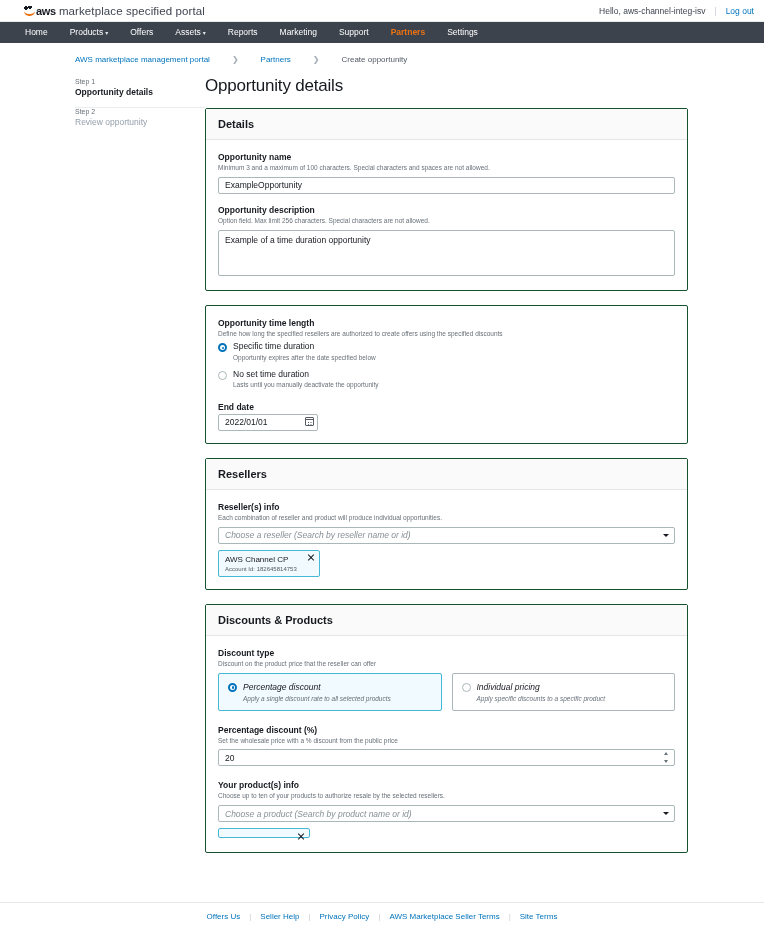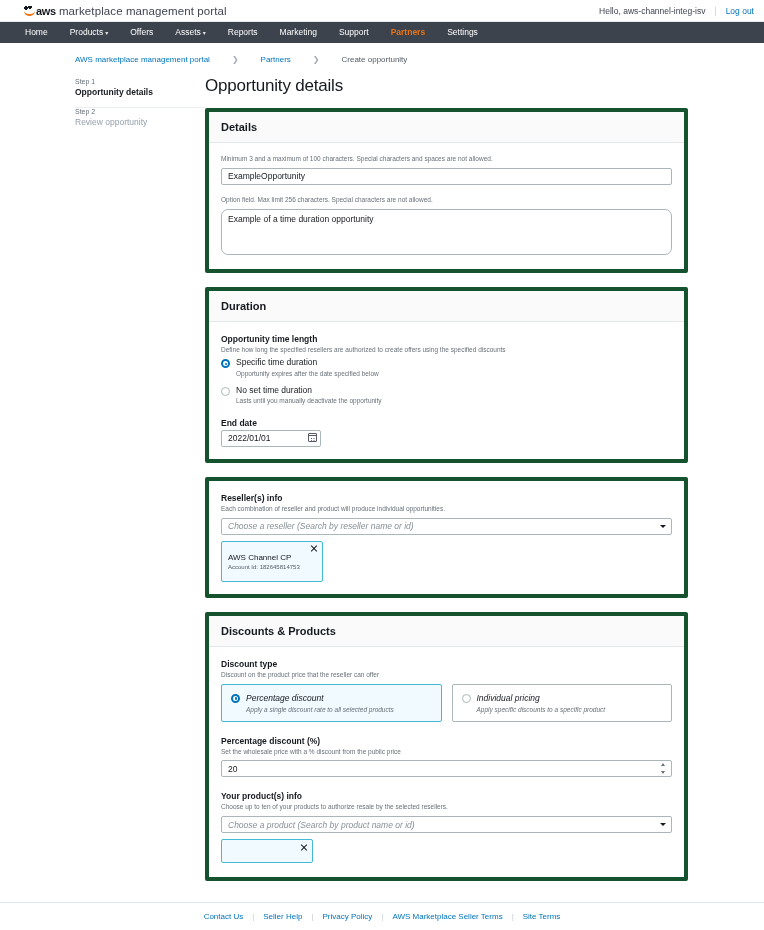--- a/index.html
+++ b/index.html
@@ -117,21 +117,21 @@
     font-size: 17px;
     font-weight: normal;
     color: #16191f;
     margin: 0 0 12px 0;
     letter-spacing: -0.2px;
   }
 
   
   .card {
     background: #ffffff;
-    border: 4px solid #14532d;
+    border: 1px solid #14532d;
     border-radius: 2px;
     margin-bottom: 14px;
   }
   .card-head {
     padding: 9px 12px;
     border-bottom: 1px solid #e4e7e9;
     background: #fafafa;
   }
   .card-head-title { font-size: 11px; font-weight: bold; color: #16191f; }
   .card-body { padding: 12px; }
@@ -150,21 +150,21 @@
     font-size: 8.5px;
     font-family: "Liberation Sans", sans-serif;
     color: #16191f;
     padding: 0 6px;
     outline: none;
   }
   .textarea {
     width: 100%;
     height: 46px;
     border: 1px solid #aab7b8;
-    border-radius: 7px;
+    border-radius: 2px;
     background: #fff;
     font-size: 8.5px;
     font-family: "Liberation Sans", sans-serif;
     color: #16191f;
     padding: 4px 6px;
     resize: none;
     outline: none;
     line-height: 1.3;
   }
 
@@ -239,21 +239,21 @@
     border-top: 3.6px solid #16191f;
   }
 
   
   .chip {
     display: inline-flex;
     align-items: flex-start;
     border: 1px solid #44b9d6;
     background: #f1faff;
     border-radius: 2px;
-    padding: 11px 6px;
+    padding: 4px 6px;
     margin-top: 6px;
     position: relative;
     min-width: 92px;
   }
   .chip-texts { padding-right: 16px; }
   .chip-title { font-size: 8px; color: #16191f; line-height: 1.15; }
   .chip-sub { font-size: 6px; color: #545b64; margin-top: 2px; }
   .chip-x {
     position: absolute;
     top: 3px; right: 4px;
@@ -319,21 +319,21 @@
   }
   .footer a { color: #0073bb; text-decoration: none; font-size: 8px; }
   .footer .sep { color: #c8ccd1; font-size: 8px; }
 </style>
 </head>
 <body>
 
 <div class="brandbar">
   <div class="brand-logo">
     <span class="aws-mark">aws</span>
-    <span class="brand-rest">marketplace management portal</span>
+    <span class="brand-rest">marketplace specified portal</span>
   </div>
   <div class="brand-right">
     <span>Hello, aws-channel-integ-isv</span>
     <span class="sep">|</span>
     <a class="logout-link" href="#">Log out</a>
   </div>
 </div>
 
 <div class="navbar">
   <div class="nav-item">
@@ -391,36 +391,35 @@
     <div class="content">
       <h1 class="page-title">Opportunity details</h1>
 
       <div class="card">
         <div class="card-head">
           <div class="card-head-title">Details</div>
         </div>
         <div class="card-body">
 
           <div class="field">
+            <div class="f-label">Opportunity name</div>
             <div class="f-hint">Minimum 3 and a maximum of 100 characters. Special characters and spaces are not allowed.</div>
             <input class="input" type="text" value="ExampleOpportunity" style="">
           </div>
 
           <div class="field">
+            <div class="f-label">Opportunity description</div>
             <div class="f-hint">Option field. Max limit 256 characters. Special characters are not allowed.</div>
             <textarea class="textarea" style="">Example of a time duration opportunity</textarea>
           </div>
 
         </div>
       </div>
 
       <div class="card">
-        <div class="card-head">
-          <div class="card-head-title">Duration</div>
-        </div>
         <div class="card-body">
 
           <div class="field">
             <div class="f-label">Opportunity time length</div>
             <div class="f-hint">Define how long the specified resellers are authorized to create offers using the specified discounts</div>
 
 
             <div class="radio-row">
               <span class="radio checked"></span>
               <div>
@@ -443,20 +442,23 @@
             <div class="date-wrap">
               <input class="input date-input" type="text" value="2022/01/01" style="">
               <span class="cal-icon"></span>
             </div>
           </div>
 
         </div>
       </div>
 
       <div class="card">
+        <div class="card-head">
+          <div class="card-head-title">Resellers</div>
+        </div>
         <div class="card-body">
           <div class="field">
             <div class="f-label">Reseller(s) info</div>
             <div class="f-hint">Each combination of reseller and product will produce individual opportunities.</div>
             <div class="select-wrap">
               <div class="select-box">
                 <span>Choose a reseller (Search by reseller name or id)</span>
               </div>
               <span class="select-caret"></span>
             </div>
@@ -527,21 +529,21 @@
           </div>
 
         </div>
       </div>
 
     </div>
   </div>
 </div>
 
 <div class="footer">
-  <a href="#">Contact Us</a>
+  <a href="#">Offers Us</a>
   <span class="sep">|</span>
   <a href="#">Seller Help</a>
   <span class="sep">|</span>
   <a href="#">Privacy Policy</a>
   <span class="sep">|</span>
   <a href="#">AWS Marketplace Seller Terms</a>
   <span class="sep">|</span>
   <a href="#">Site Terms</a>
 </div>
 

